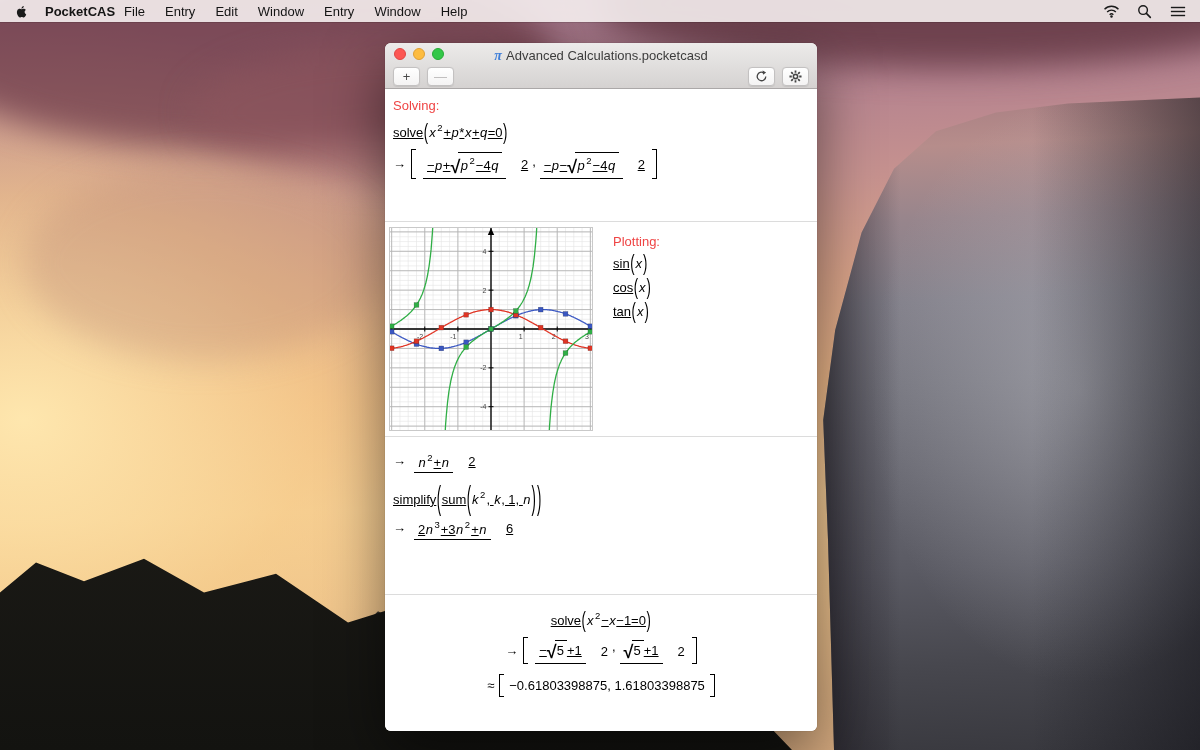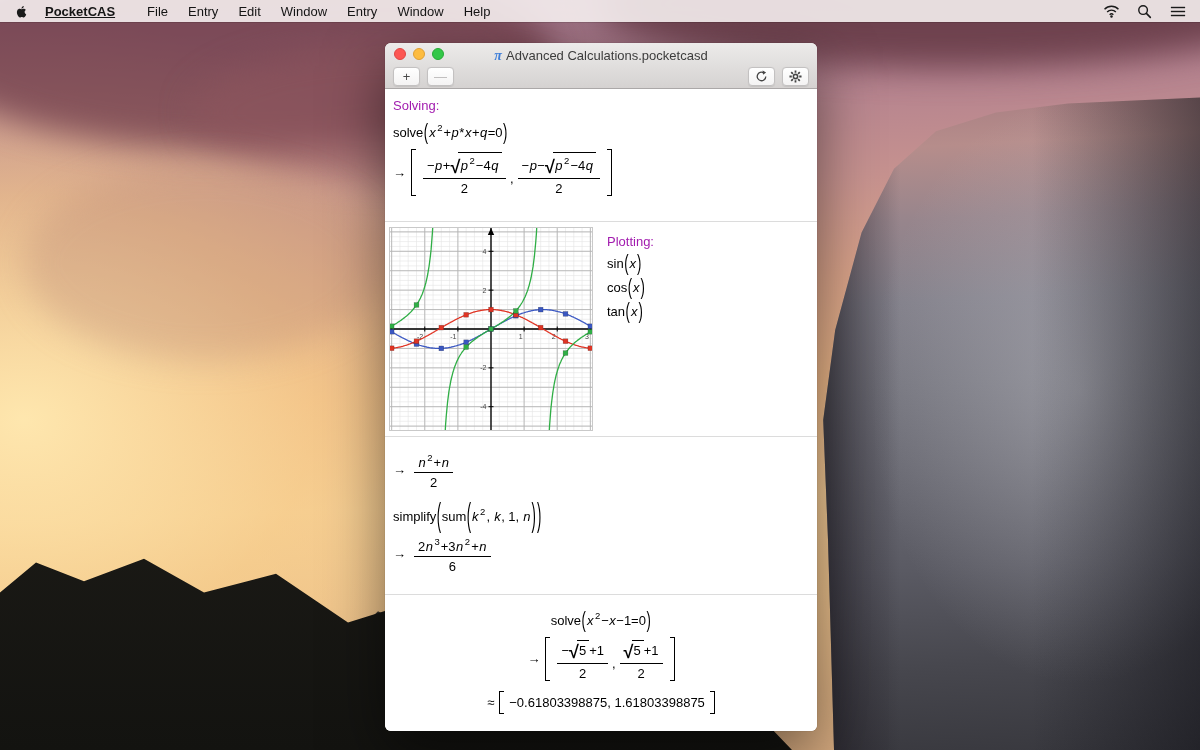--- a/index.html
+++ b/index.html
@@ -18,21 +18,21 @@
   .wp-spur { position:absolute; inset:0; clip-path:polygon(24% 100%,28% 87%,31.5% 81.5%,35% 84.5%,38.5% 88%,43% 100%); background:linear-gradient(180deg,#6e655c 0%,#4a443c 40%,#2a2824 100%); }
   .wp-hills { position:absolute; inset:0; clip-path:polygon(0 79%,3% 75%,7% 77.5%,12% 74.5%,17% 79%,23% 76.5%,29% 83%,35% 80%,41% 86%,47% 83.5%,53% 90%,58% 87%,63% 95%,66% 100%,0 100%); background:linear-gradient(180deg,#3a352d 0%,#23211c 35%,#131310 100%); }
   .wp-dome { position:absolute; inset:0; clip-path:polygon(69.5% 100%,69% 72%,68.6% 56%,69.6% 44%,71.8% 31%,74.5% 22.5%,78% 17.5%,83% 15%,89% 13.8%,100% 13%,100% 100%); background:linear-gradient(177deg,#7a4f5e 12%,#a97f83 18%,#b68d8b 24%,#97858c 33%,#82808a 43%,#777780 53%,#6b6b74 63%,#5a5a63 76%,#47474e 88%,#38383e 100%); }
   .wp-dome-light { position:absolute; inset:0; background:radial-gradient(ellipse 300px 420px at 90% 52%, rgba(205,205,212,0.38) 0%, rgba(205,205,212,0) 70%); }
   .wp-dome-shadeL { position:absolute; inset:0; background:linear-gradient(90deg, rgba(28,24,32,0.55) 69%, rgba(28,24,32,0) 75%); }
   .wp-dome-shadeR { position:absolute; inset:0; background:linear-gradient(90deg, rgba(20,20,26,0) 86%, rgba(18,18,24,0.55) 100%); }
 
   
   .menubar { position:absolute; left:0; top:0; width:1200px; height:22px; background:rgba(248,243,242,0.88); display:flex; align-items:center; padding:0 14px; font-size:13px; color:#141414; z-index:50; box-shadow:0 1px 0 rgba(0,0,0,0.12); }
   .menubar .apple { width:15px; height:15px; margin-right:16px; display:inline-flex; }
-  .menubar .appname { font-weight:bold; margin-right:32px;text-decoration:underline; }
+  .menubar .appname { font-weight:bold; margin-right:9px; }
   .menubar .mitem { margin-right:20px; }
   .menubar .spacer { flex:1; }
   .menubar .ricon { width:17px; height:16px; margin-left:16px; display:inline-flex; align-items:center; justify-content:center; }
 
   
   .window { position:absolute; left:385px; top:43px; width:432px; height:688px; border-radius:6px; background:#fff; box-shadow:0 22px 60px rgba(0,0,0,0.5), 0 0 1px rgba(0,0,0,0.4); z-index:10; overflow:hidden; display:flex; flex-direction:column; }
   .header { background:linear-gradient(#ecebea,#d5d2d1); border-bottom:1px solid #abA8a8; }
   .titlebar { height:21px; position:relative; display:flex; align-items:center; }
   .lights { position:absolute; left:9px; top:5px; display:flex; gap:7px; }
   .light { width:12px; height:12px; border-radius:50%; }
@@ -46,40 +46,40 @@
   .tbtn.disabled { color:#b9b7b7; }
   .tspacer { flex:1; }
 
   
   .content { background:#fff; height:642px; overflow:hidden; font-size:13px; color:#000; }
   .sec { border-bottom:1px solid #dcdcdc; padding:6px 8px; overflow:hidden; }
   .sec1 { height:133px; }
   .sec2 { height:215px; padding:5px 4px; }
   .sec3 { height:158px; }
   .sec4 { border-bottom:none;text-align:center; }
-  .green-label { color:#a21caf; margin:3px 0 2px 0; }
+  .green-label { color:#ef4444; margin:3px 0 2px 0; }
   .mrow { margin:9px 0 3px 0; white-space:nowrap; }
-  .mt { white-space:pre; }
+  .mt { white-space:pre;text-decoration:underline; }
   .mv { font-style:italic; padding:0 0.5px; }
   .msup { font-size:9.5px; vertical-align:0.62em; padding:0 1px; }
   .mparen { display:inline-block; transform:scaleY(1.75); transform-origin:50% 58%; font-weight:300; padding:0 0.5px; }
   .mparen.big { transform:scaleY(2.5); }
   .resrow { display:inline-flex; align-items:center; margin:6px 0; }
   .arrow { margin-right:5px; font-size:13px; }
   .bk { width:5px; align-self:stretch; border-top:1.4px solid #000; border-bottom:1.4px solid #000; }
   .bk.l { border-left:1.4px solid #000; margin-right:4px; }
   .bk.r { border-right:1.4px solid #000; margin-left:4px; }
-  .frac { display:inline-flex; flex-direction:column; align-items:center; margin:0 3px; }
+  .frac { display:inline-flex; flex-direction:row; align-items:center; margin:0 3px;gap:15px; }
   .num { border-bottom:1.2px solid #000; padding:3px 4px 2px 4px; }
   .den { padding-top:2px; }
   .comma { align-self:flex-end; margin:0 1px 10px 1px; }
   .sqrt { display:inline; white-space:nowrap; }
   .rsign { font-size:18px; font-weight:bold; line-height:1; vertical-align:-3px; letter-spacing:-2px; }
   .rad { border-top:1.3px solid #000; display:inline-block; padding:2px 3px 0 2px; }
-  .plot-row { display:flex; gap:14px; }
+  .plot-row { display:flex; gap:20px; }
   .plot-frame { width:204px; height:204px; border:1px solid #c9c9c9; background:#fff; flex:none; }
   .plabels { padding-top:4px; }
   .plabels .mrow { margin:7px 0 9px 0; }
   .approx-row { display:inline-flex; align-items:center; margin:4px 0; }
 </style>
 </head>
 <body>
 
 <div class="desktop">
   <div class="wp wp-sky"></div>

